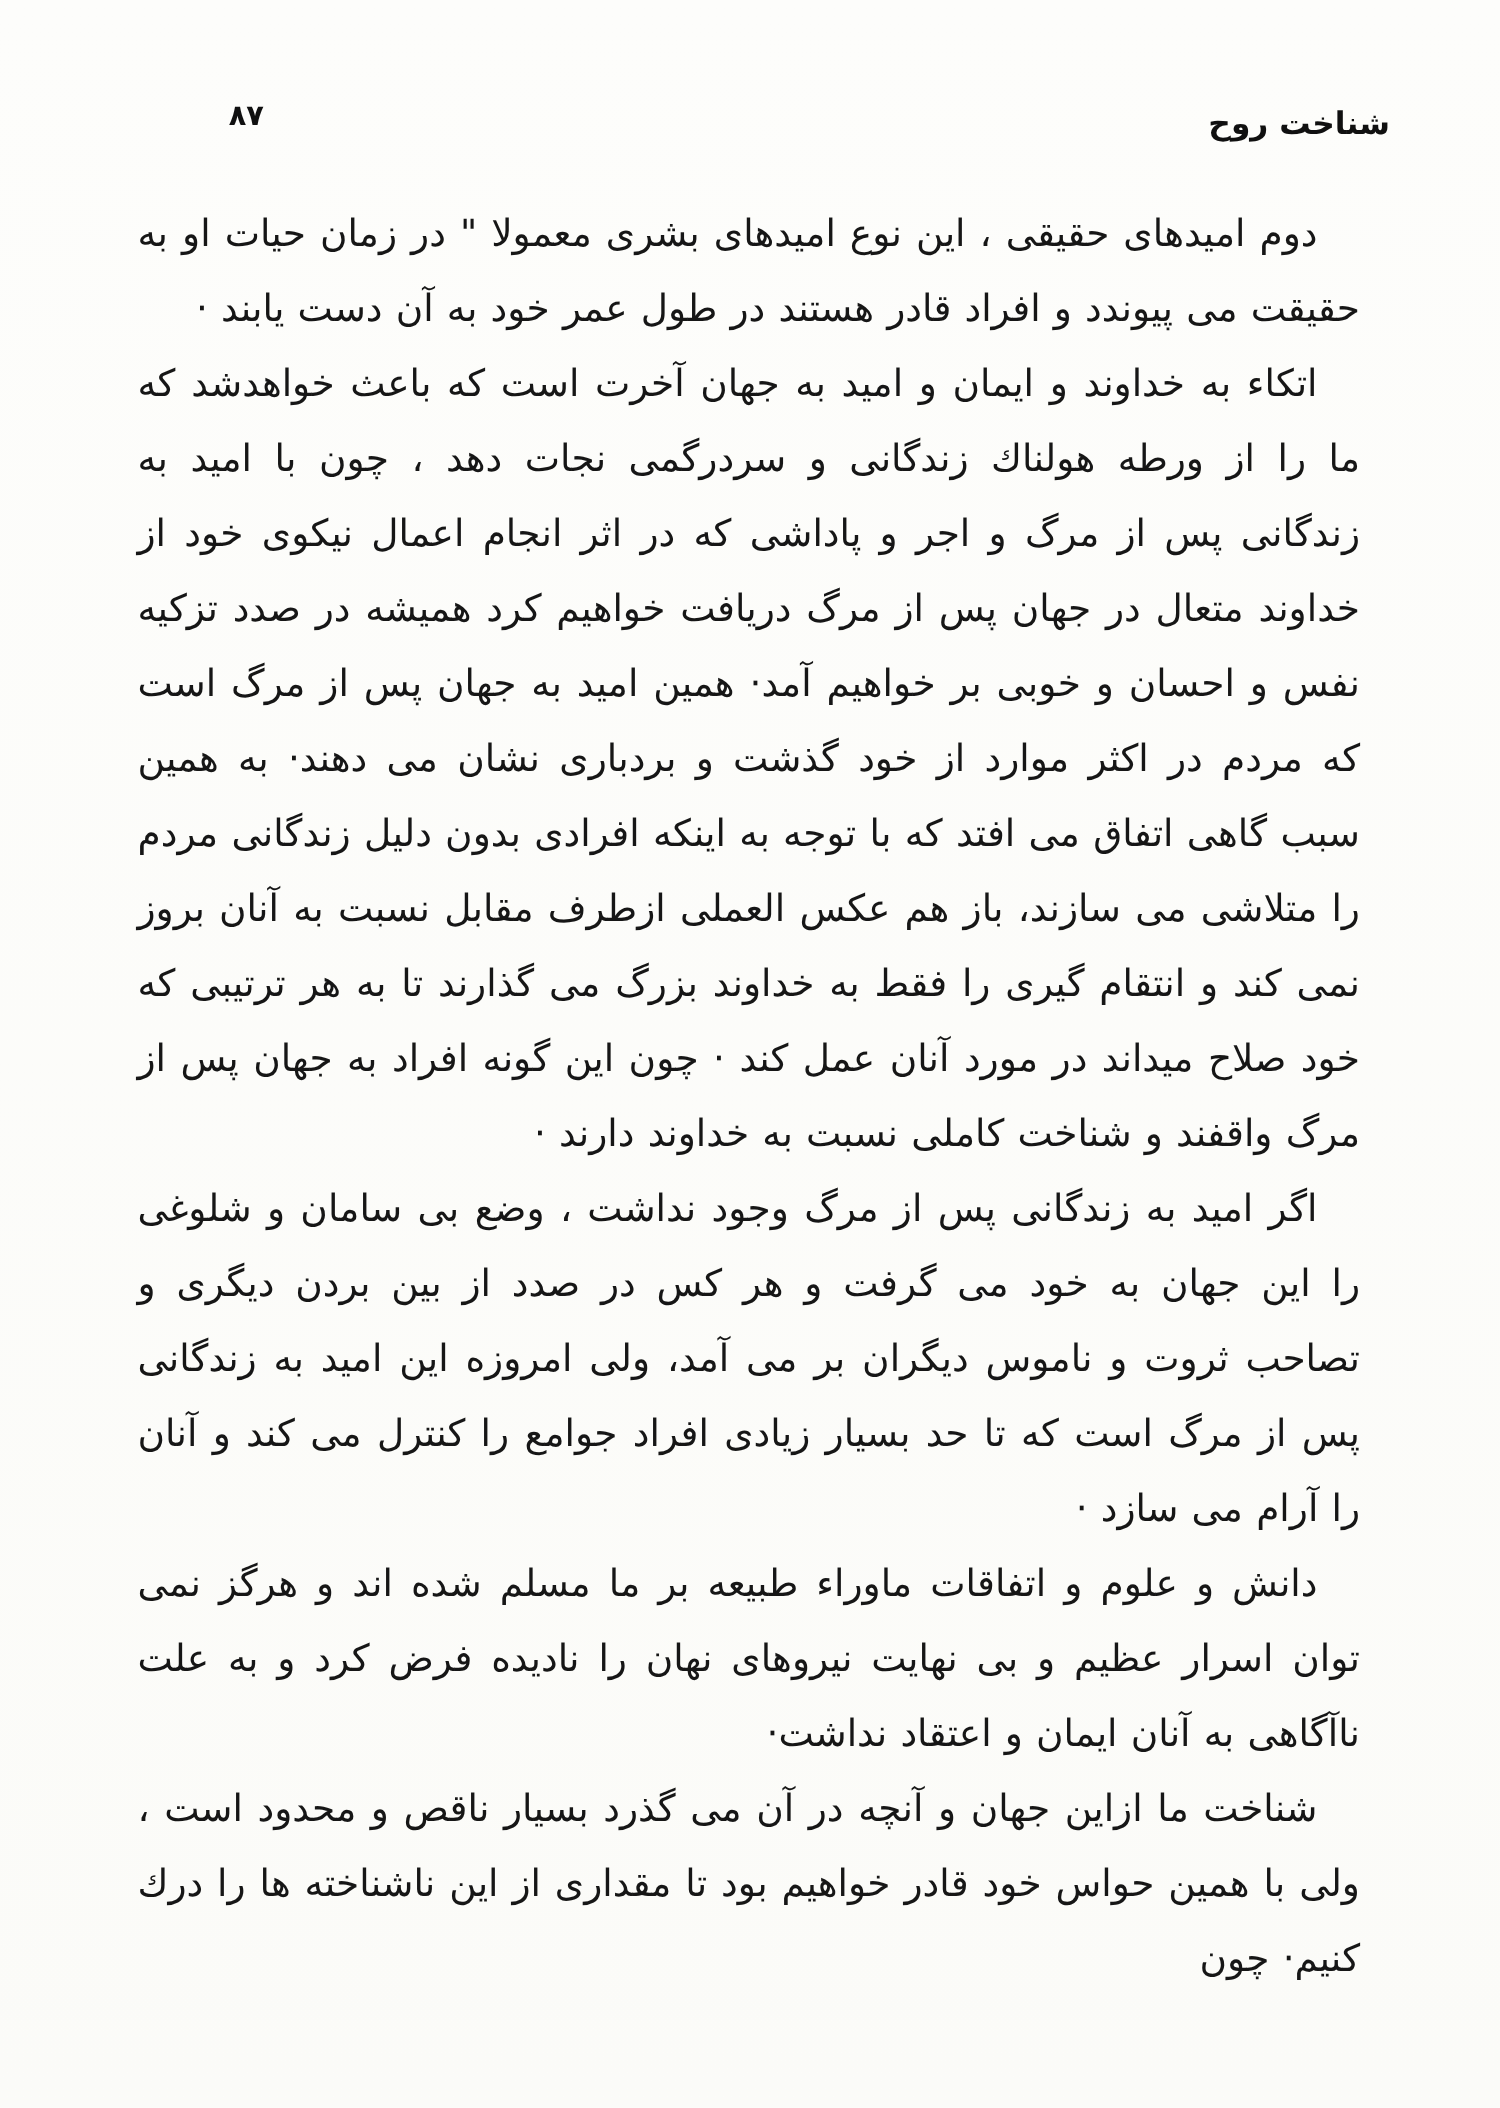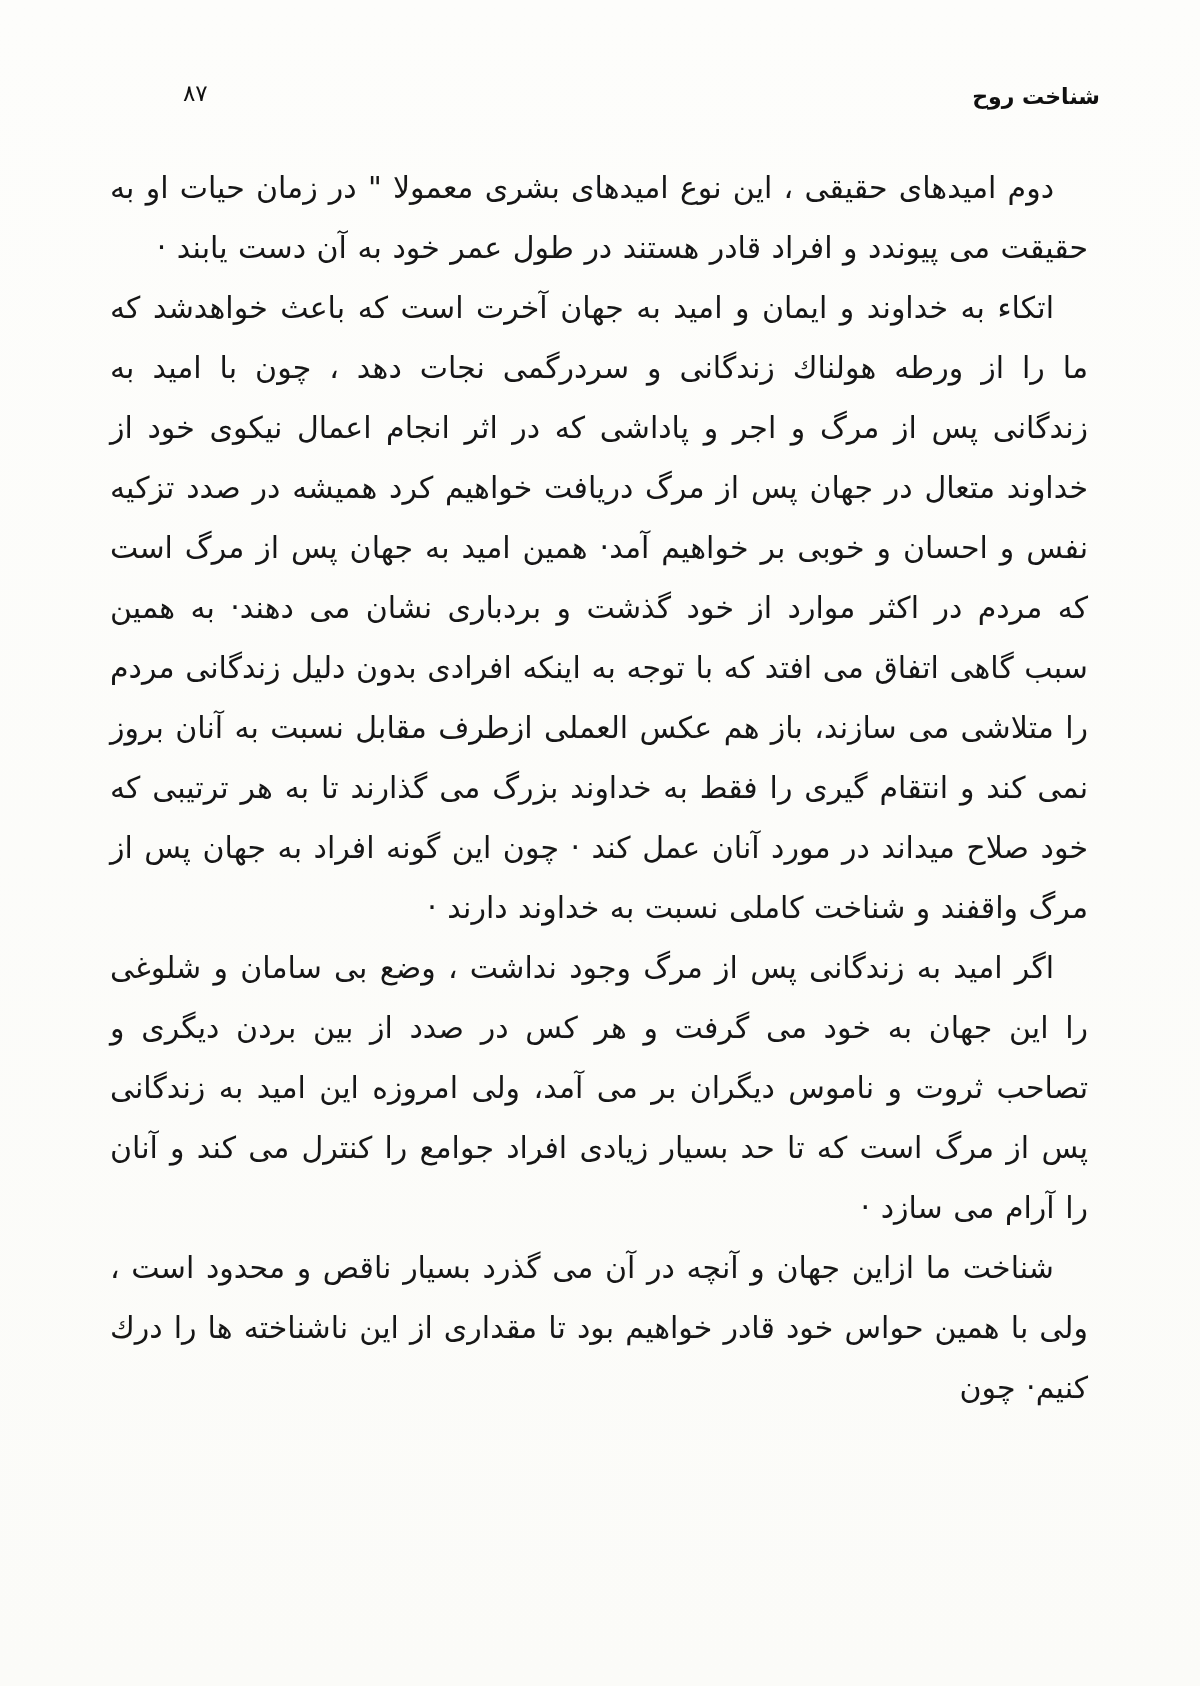--- a/index.html
+++ b/index.html
@@ -18,30 +18,30 @@
   .page {
     position: absolute;
     inset: 0;
     background: linear-gradient(180deg, #fdfdfb 0%, #fbfbf8 100%);
   }
   .page-number {
     position: absolute;
     top: 80px;
     left: 183px;
     font-size: 23px;
-    font-weight: normal;
+    font-weight: bold;
     letter-spacing: 2px;
     color: #101010;
   }
   .running-head {
     position: absolute;
     top: 84px;
-    right: 100px;
+    right: 88px;
     direction: rtl;
-    font-size: 22px;
+    font-size: 25px;
     font-weight: bold;
     color: #101010;
   }
   .text-block {
     position: absolute;
     top: 158px;
     right: 112px;
     width: 978px;
     direction: rtl;
     unicode-bidi: embed;
@@ -63,16 +63,17 @@
 <div class="page">
 
   <div class="page-number">۸۷</div>
 
   <div class="running-head">شناخت روح</div>
 
   <div class="text-block">
     <p>دوم امیدهای حقیقی ، این نوع امیدهای بشری معمولا " در زمان حیات او به حقیقت می پیوندد و افراد قادر هستند در طول عمر خود به آن دست یابند ·</p>
     <p>اتكاء به خداوند و ایمان و امید به جهان آخرت است كه باعث خواهدشد كه ما را از ورطه هولناك زندگانی و سردرگمی نجات دهد ، چون با امید به زندگانی پس از مرگ و اجر و پاداشی كه در اثر انجام اعمال نیكوی خود از خداوند متعال در جهان پس از مرگ دریافت خواهیم كرد همیشه در صدد تزكیه نفس و احسان و خوبی بر خواهیم آمد· همین امید به جهان پس از مرگ است كه مردم در اكثر موارد از خود گذشت و بردباری نشان می دهند· به همین سبب گاهی اتفاق می افتد كه با توجه به اینكه افرادی بدون دلیل زندگانی مردم را متلاشی می سازند، باز هم عكس العملی ازطرف مقابل نسبت به آنان بروز نمی كند و انتقام گیری را فقط به خداوند بزرگ می گذارند تا به هر ترتیبی كه خود صلاح میداند در مورد آنان عمل كند · چون این گونه افراد به جهان پس از مرگ واقفند و شناخت كاملی نسبت به خداوند دارند ·</p>
     <p>اگر امید به زندگانی پس از مرگ وجود نداشت ، وضع بی سامان و شلوغی را این جهان به خود می گرفت و هر كس در صدد از بین بردن دیگری و تصاحب ثروت و ناموس دیگران بر می آمد، ولی امروزه این امید به زندگانی پس از مرگ است كه تا حد بسیار زیادی افراد جوامع را كنترل می كند و آنان را آرام می سازد ·</p>
+    <p>دانش و علوم و اتفاقات ماوراء طبیعه بر ما مسلم شده اند و هرگز نمی توان اسرار عظیم و بی نهایت نیروهای نهان را نادیده فرض كرد و به علت ناآگاهی به آنان ایمان و اعتقاد نداشت·</p>
     <p>شناخت ما ازاین جهان و آنچه در آن می گذرد بسیار ناقص و محدود است ، ولی با همین حواس خود قادر خواهیم بود تا مقداری از این ناشناخته ها را درك كنیم· چون</p>
   </div>
 
 </div>
 
 </body></html>

